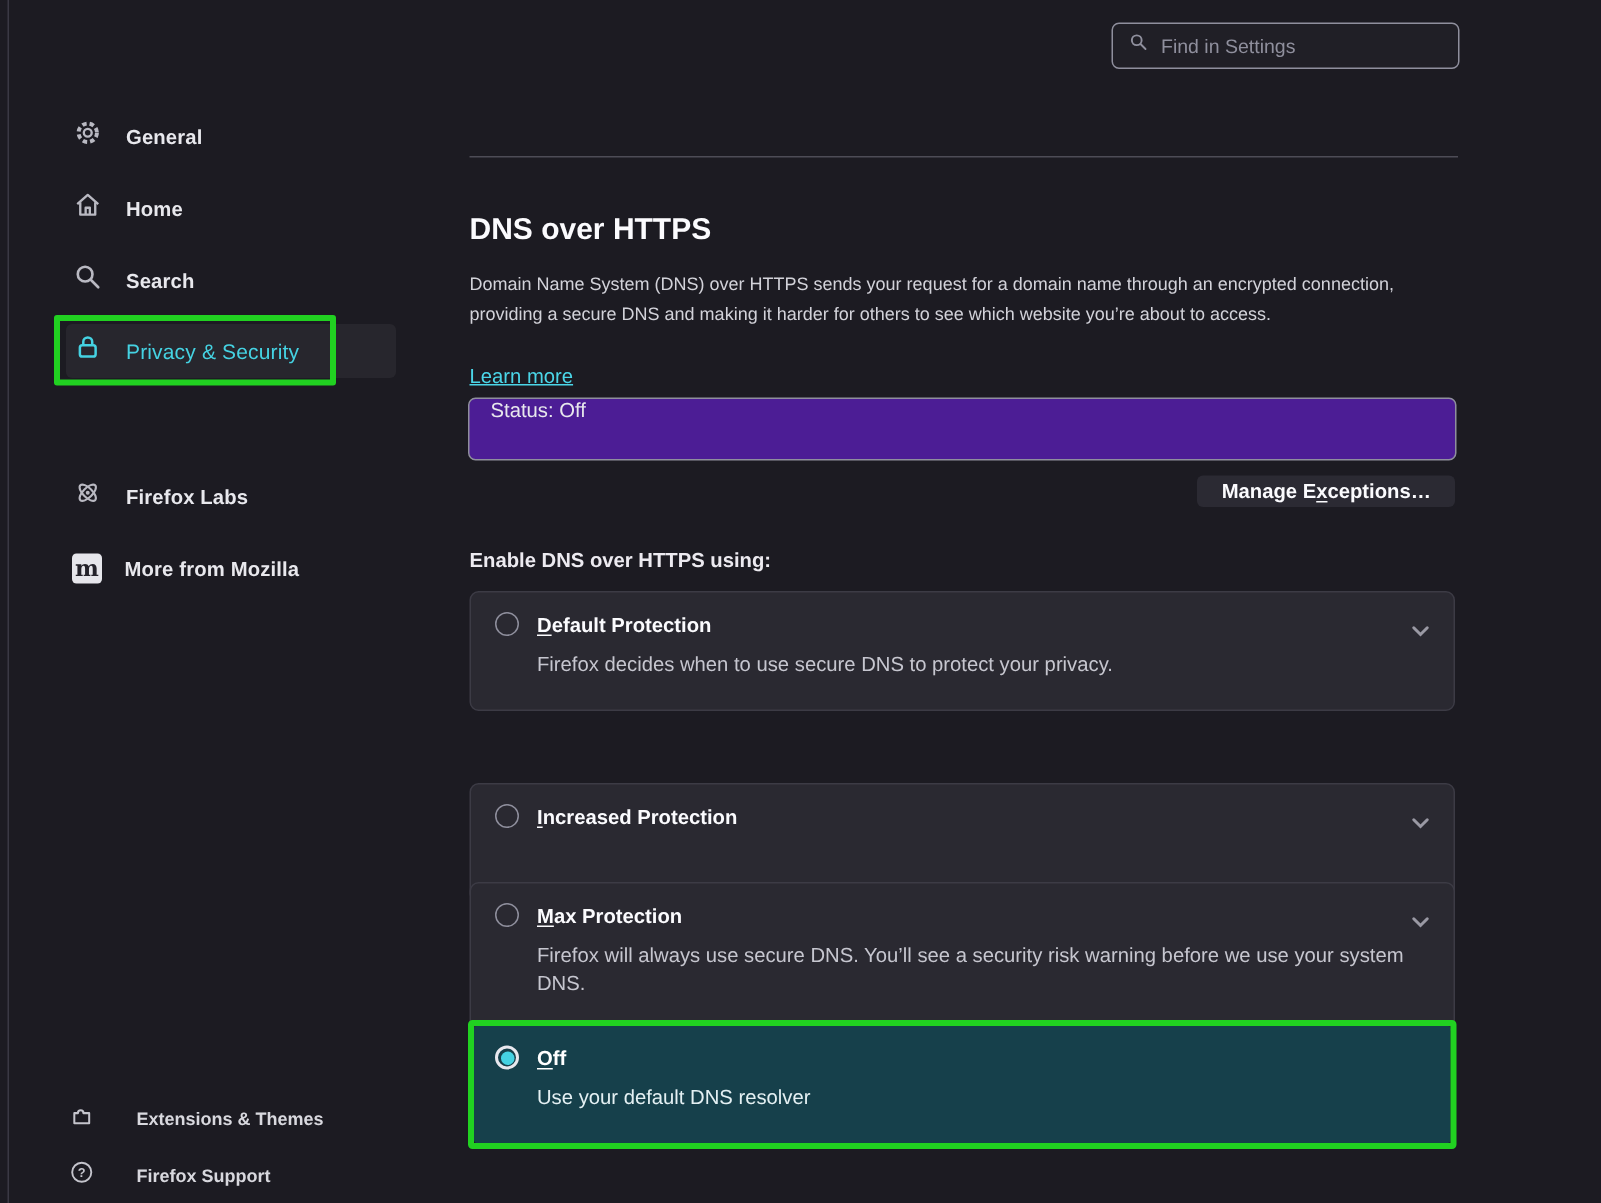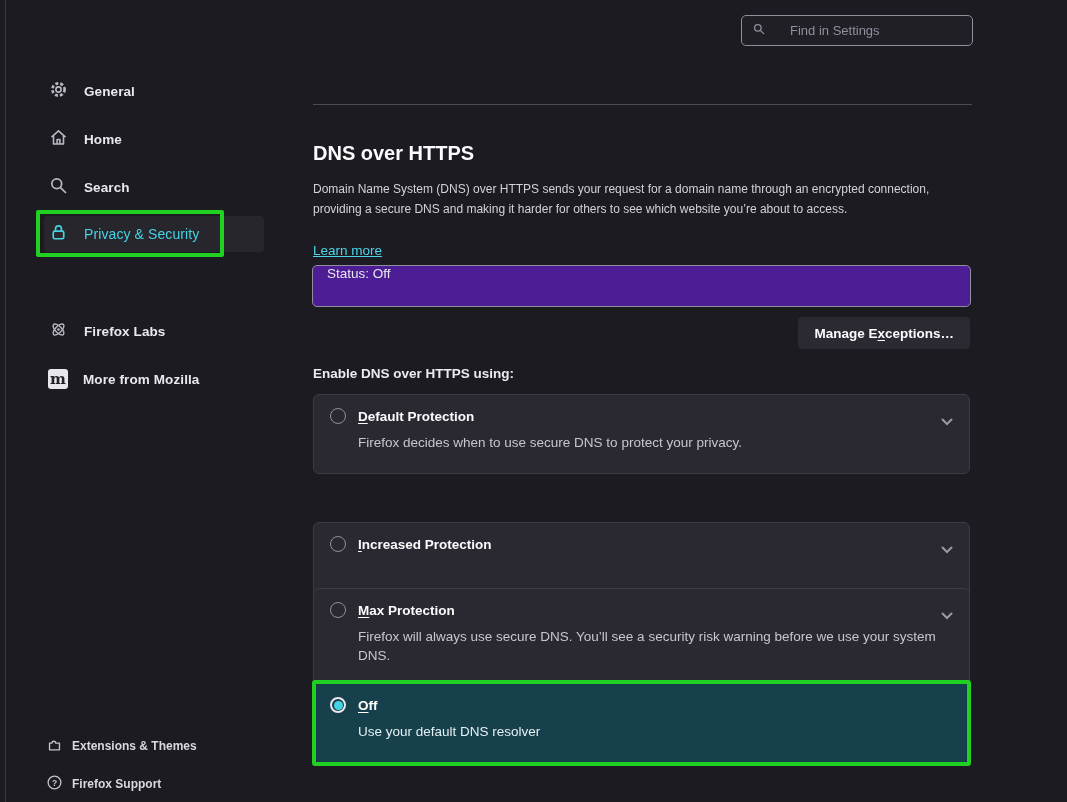--- a/index.html
+++ b/index.html
@@ -37,37 +37,37 @@
   .nav-item svg{flex:0 0 auto;}
   .nav-item.selected .label{color:var(--accent-cyan);font-weight:400;font-size:14px;}
   .nav-item.selected{background:rgba(255,255,255,.05);}
   .green-box{
     position:absolute;border:4px solid var(--annotation-green);
     border-radius:2px;pointer-events:none;z-index:5;
   }
   .sb-green{left:36px;top:210px;width:188px;height:47px;}
 
   .footer-item{
-    position:absolute;left:46px;display:flex;align-items:center;gap:9px;
+    position:absolute;left:46px;display:flex;align-items:center;gap:28px;
     height:28px;cursor:pointer;
   }
   .footer-item .label{font-size:12px;font-weight:700;color:#d8d8de;}
 
   .moz-badge{
     width:20px;height:20px;background:#e6e6eb;border-radius:3px;
     display:flex;align-items:center;justify-content:center;
     font-family:"DejaVu Serif","Liberation Serif",serif;
     font-weight:700;font-size:15px;color:#23222a;line-height:1;
   }
 
   
   .search-box{
     position:absolute;left:741px;top:15px;width:232px;height:31px;
     border:1px solid var(--border-gray);border-radius:5px;
-    display:flex;align-items:center;gap:24px;padding:0 10px;background:rgba(255,255,255,.02);
+    display:flex;align-items:center;gap:8px;padding:0 10px;background:rgba(255,255,255,.02);
   }
   .search-box input{
     flex:1;background:transparent;border:none;outline:none;
     color:#e8e8ed;font-size:13px;font-family:inherit;min-width:0;
   }
   .search-box input::placeholder{color:#8f8f9d;}
 
   .divider{position:absolute;left:313px;top:104px;width:659px;height:1px;background:var(--divider-gray);}
 
   .page-title{position:absolute;left:313px;top:142px;font-size:20px;font-weight:700;color:var(--text-primary);}
@@ -75,21 +75,21 @@
   .learn-more{position:absolute;left:313px;top:243px;font-size:13.5px;color:var(--link-cyan);text-decoration:underline;cursor:pointer;}
 
   .status-box{
     position:absolute;left:312px;top:265px;width:659px;height:42px;
     border:1px solid var(--border-gray);border-radius:5px;background:#4c1d95;
     display:flex;padding:0 14px;
     font-size:13.5px;color:#e8e8ed;
   }
 
   .manage-btn{
-    position:absolute;right:97px;top:317px;height:32px;
+    position:absolute;right:97px;top:317px;height:21px;
     background:#2b2a33;border:none;border-radius:4px;
     color:var(--text-primary);font-size:13.5px;font-weight:700;
     font-family:inherit;padding:0 16px;cursor:pointer;
   }
   .ak{text-decoration:underline;text-underline-offset:2px;}
 
   .enable-label{position:absolute;left:313px;top:366px;font-size:13.5px;font-weight:700;color:#eceaf0;}
 
   .option-card{
     position:absolute;left:313px;width:657px;

